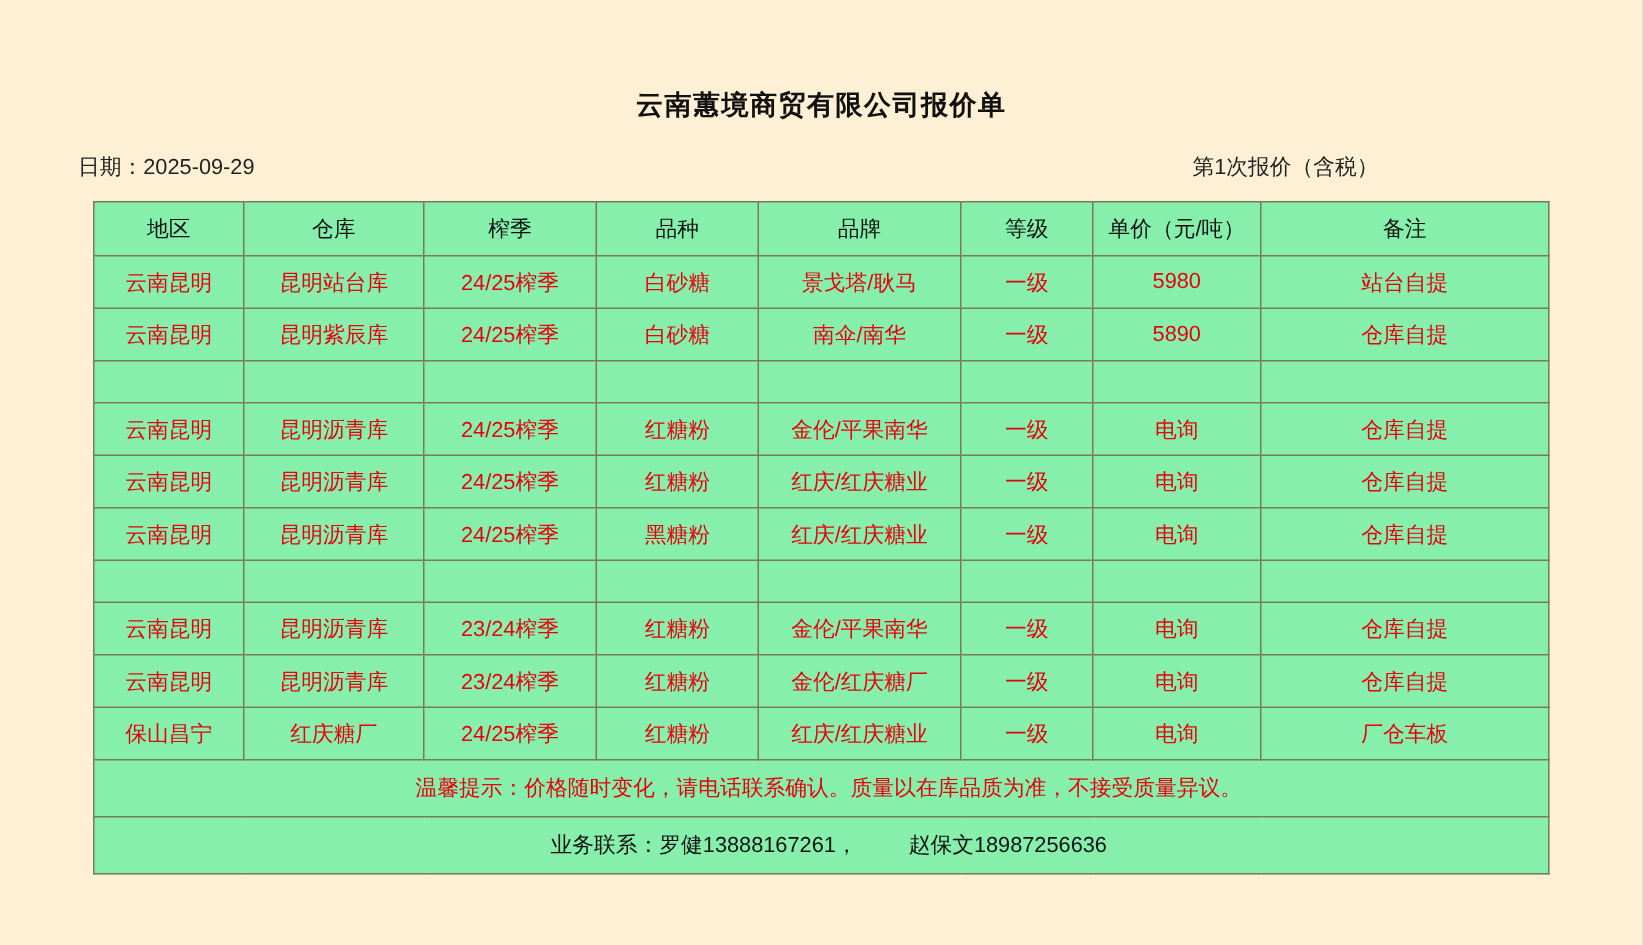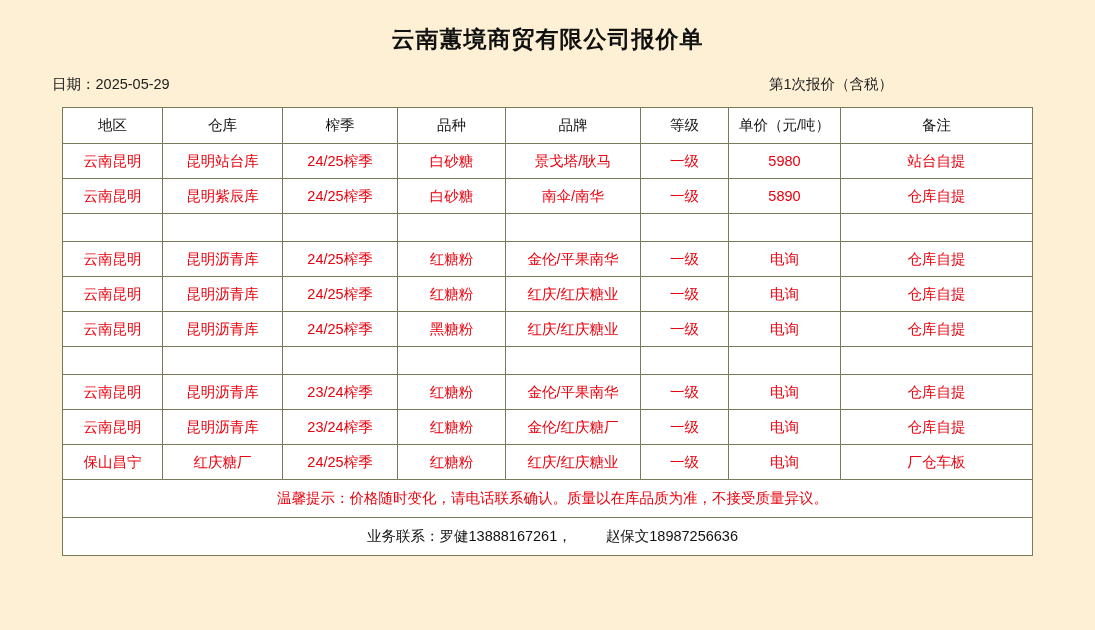--- a/index.html
+++ b/index.html
@@ -15,50 +15,50 @@
     overflow: hidden;
   }
   .page {
     position: relative;
     width: 1095px;
     height: 630px;
     box-sizing: border-box;
   }
   .title {
     text-align: center;
-    font-size: 23px;
+    font-size: 18px;
     font-weight: bold;
     color: #111;
-    padding-top: 24px;
+    padding-top: 58px;
     letter-spacing: 1px;
   }
   .meta-row {
     position: relative;
     margin: 20px 0 0 0;
     height: 22px;
     font-size: 14.5px;
     color: #222;
   }
   .meta-date {
     position: absolute;
     left: 52px;
     top: 0;
   }
   .meta-round {
     position: absolute;
-    left: 769px;
+    left: 795px;
     top: 0;
     text-align: center;
   }
   table.quote {
     border-collapse: collapse;
     margin: 10px 0 4px 62px;
     width: 970px;
     table-layout: fixed;
-    background: #ffffff;
+    background: #86efac;
   }
   table.quote td, table.quote th {
     border: 1px solid #7a7a5a;
     height: 35px;
     text-align: center;
     font-size: 14.5px;
     padding: 0 2px;
     box-sizing: border-box;
   }
   table.quote thead td {
@@ -99,21 +99,21 @@
   col.c7 { width: 192px; }
 </style>
 </head>
 <body>
 
 <div class="page">
 
   <div class="title">云南蕙境商贸有限公司报价单</div>
 
   <div class="meta-row">
-    <div class="meta-date">日期：2025-05-29</div>
+    <div class="meta-date">日期：2025-09-29</div>
     <div class="meta-round">第1次报价（含税）</div>
   </div>
 
   <table class="quote">
     <colgroup>
       <col class="c0">
         <col class="c1">
         <col class="c2">
         <col class="c3">
       <col class="c4">

